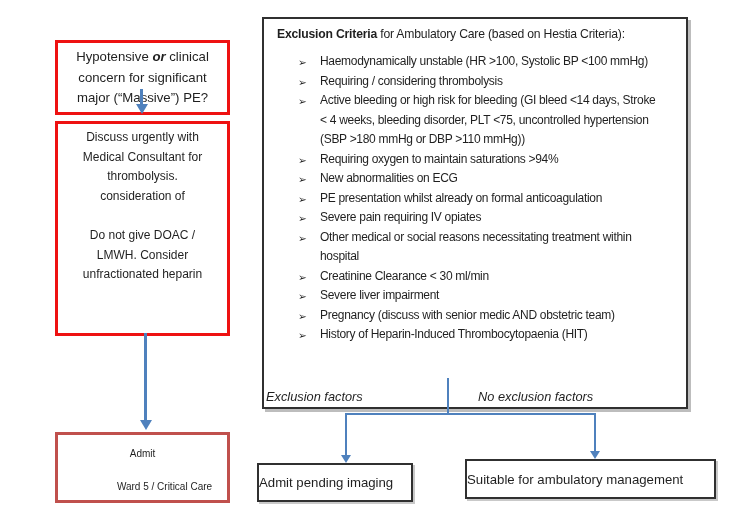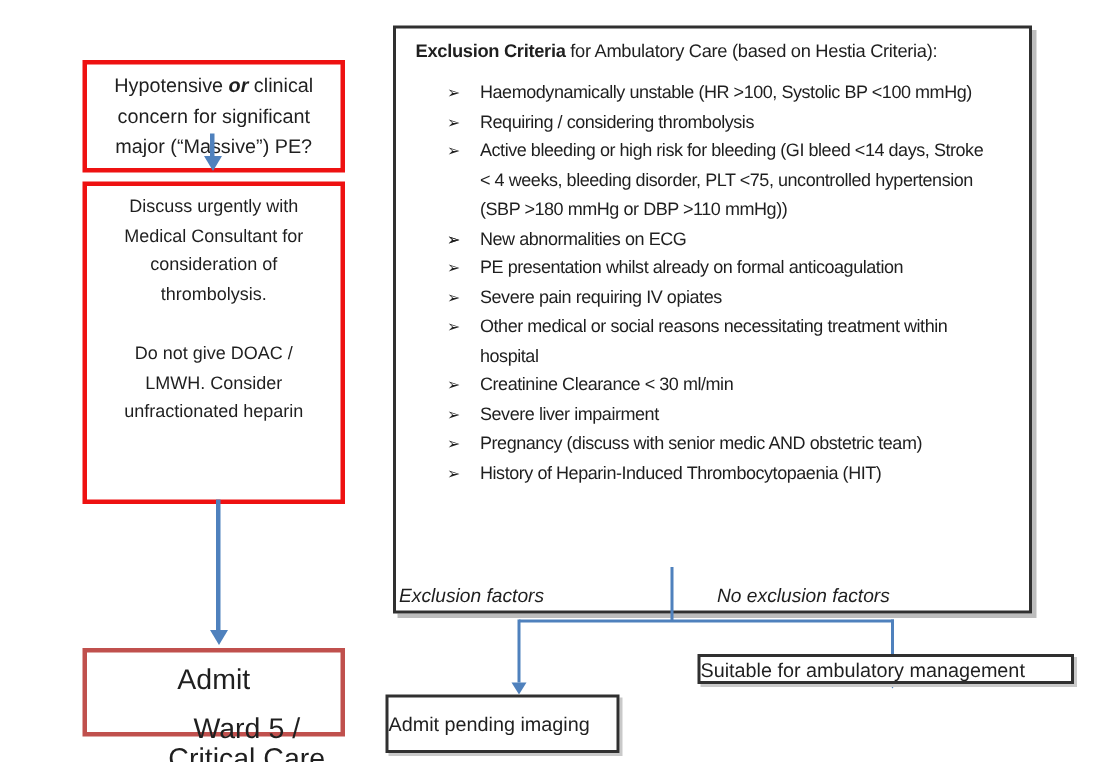--- a/index.html
+++ b/index.html
@@ -7,21 +7,21 @@
     position:relative; width:739px; height:508px; background:#ffffff;
     font-family:"Liberation Sans", sans-serif; color:#1f1f1f; overflow:hidden;
   }
   
   .redbox {
     position:absolute; box-sizing:border-box; background:#ffffff;
     border:3px solid var(--alert_border); text-align:center;
   }
   #box1 { left:55px; top:11px; width:175px; height:75px; font-size:13.2px; line-height:20.5px; padding-top:4px;margin-top:29px; }
   #box2 { left:55px; top:121px; width:175px; height:215px; font-size:12px; line-height:19.6px; padding-top:4px; }
-  #box3 { left:55px; top:432px; width:175px; height:59px; border-color:var(--admit_border); font-size:19px; line-height:20px; padding-top:9px;text-align:center; }
+  #box3 { left:55px; top:432px; width:175px; height:71px; border-color:var(--admit_border); font-size:10px; line-height:20px; padding-top:9px;text-align:center; }
   #box3 .l2 { margin-top:13px;padding-left:44px; }
   .bolditalic { font-weight:bold; font-style:italic; }
   .spacer { height:19.6px; }
   
   .shaft, .bline { position:absolute; background:var(--arrow_blue); }
   .head {
     position:absolute; width:0; height:0;
     border-left:6px solid transparent; border-right:6px solid transparent;
     border-top:10px solid var(--arrow_blue);
   }
@@ -55,62 +55,62 @@
     font-family:"DejaVu Sans", sans-serif; font-size:10.5px;
   }
   
   .outbox {
     position:absolute; box-sizing:border-box; background:#ffffff;
     border:2px solid var(--box_border); box-shadow:2px 2px 0 #c9c9c9;
     display:flex; align-items:center; 
     font-size:13.2px; text-align:center;
   }
   #boxA { left:257px; top:463px; width:156px; height:39px; }
-  #boxB { left:465px; top:436px; width:251px; height:20px; }
+  #boxB { left:465px; top:459px; width:251px; height:40px; }
 </style>
 </head>
 <body>
 
 <div id="canvas">
 
   <div id="box1" class="redbox">
     <div><span>Hypotensive </span><span class="bolditalic">or</span><span> clinical</span></div>
     <div>concern for significant</div>
     <div>major (“Massive”) PE?</div>
   </div>
 
   <div id="arrow1-shaft" class="shaft"></div>
   <div id="arrow1-head" class="head"></div>
 
   <div id="box2" class="redbox">
     <div>Discuss urgently with</div>
     <div>Medical Consultant for</div>
+    <div>thrombolysis.</div>
     <div>consideration of</div>
-    <div>thrombolysis.</div>
     <div class="spacer"></div>
     <div>Do not give DOAC /</div>
     <div>LMWH. Consider</div>
     <div>unfractionated heparin</div>
   </div>
 
   <div id="arrow2-shaft" class="shaft"></div>
   <div id="arrow2-head" class="head"></div>
 
   <div id="box3" class="redbox">
     <div>Admit</div>
     <div class="l2">Ward 5 / Critical Care</div>
   </div>
 
   <div id="excl">
     <div id="excl-title"><span class="bold">Exclusion Criteria</span><span> for Ambulatory Care (based on Hestia Criteria):</span></div>
     <ul>
       <li><span class="bullet">➢</span><span>Haemodynamically unstable (HR &gt;100, Systolic BP &lt;100 mmHg)</span></li>
       <li><span class="bullet">➢</span><span>Requiring / considering thrombolysis</span></li>
       <li><span class="bullet">➢</span><span>Active bleeding or high risk for bleeding (GI bleed &lt;14 days, Stroke &lt; 4 weeks, bleeding disorder, PLT &lt;75, uncontrolled hypertension (SBP &gt;180 mmHg or DBP &gt;110 mmHg))</span></li>
-      <li><span class="bullet">➢</span></li>
+      <li><span class="bullet">➢</span><span>Requiring oxygen to maintain saturations &gt;94%</span></li>
       <li><span class="bullet">➢</span><span>New abnormalities on ECG</span></li>
       <li><span class="bullet">➢</span><span>PE presentation whilst already on formal anticoagulation</span></li>
       <li><span class="bullet">➢</span><span>Severe pain requiring IV opiates</span></li>
       <li><span class="bullet">➢</span><span>Other medical or social reasons necessitating treatment within hospital</span></li>
       <li><span class="bullet">➢</span><span>Creatinine Clearance &lt; 30 ml/min</span></li>
       <li><span class="bullet">➢</span><span>Severe liver impairment</span></li>
       <li><span class="bullet">➢</span><span>Pregnancy (discuss with senior medic AND obstetric team)</span></li>
       <li><span class="bullet">➢</span><span>History of Heparin-Induced Thrombocytopaenia (HIT)</span></li>
     </ul>
   </div>

